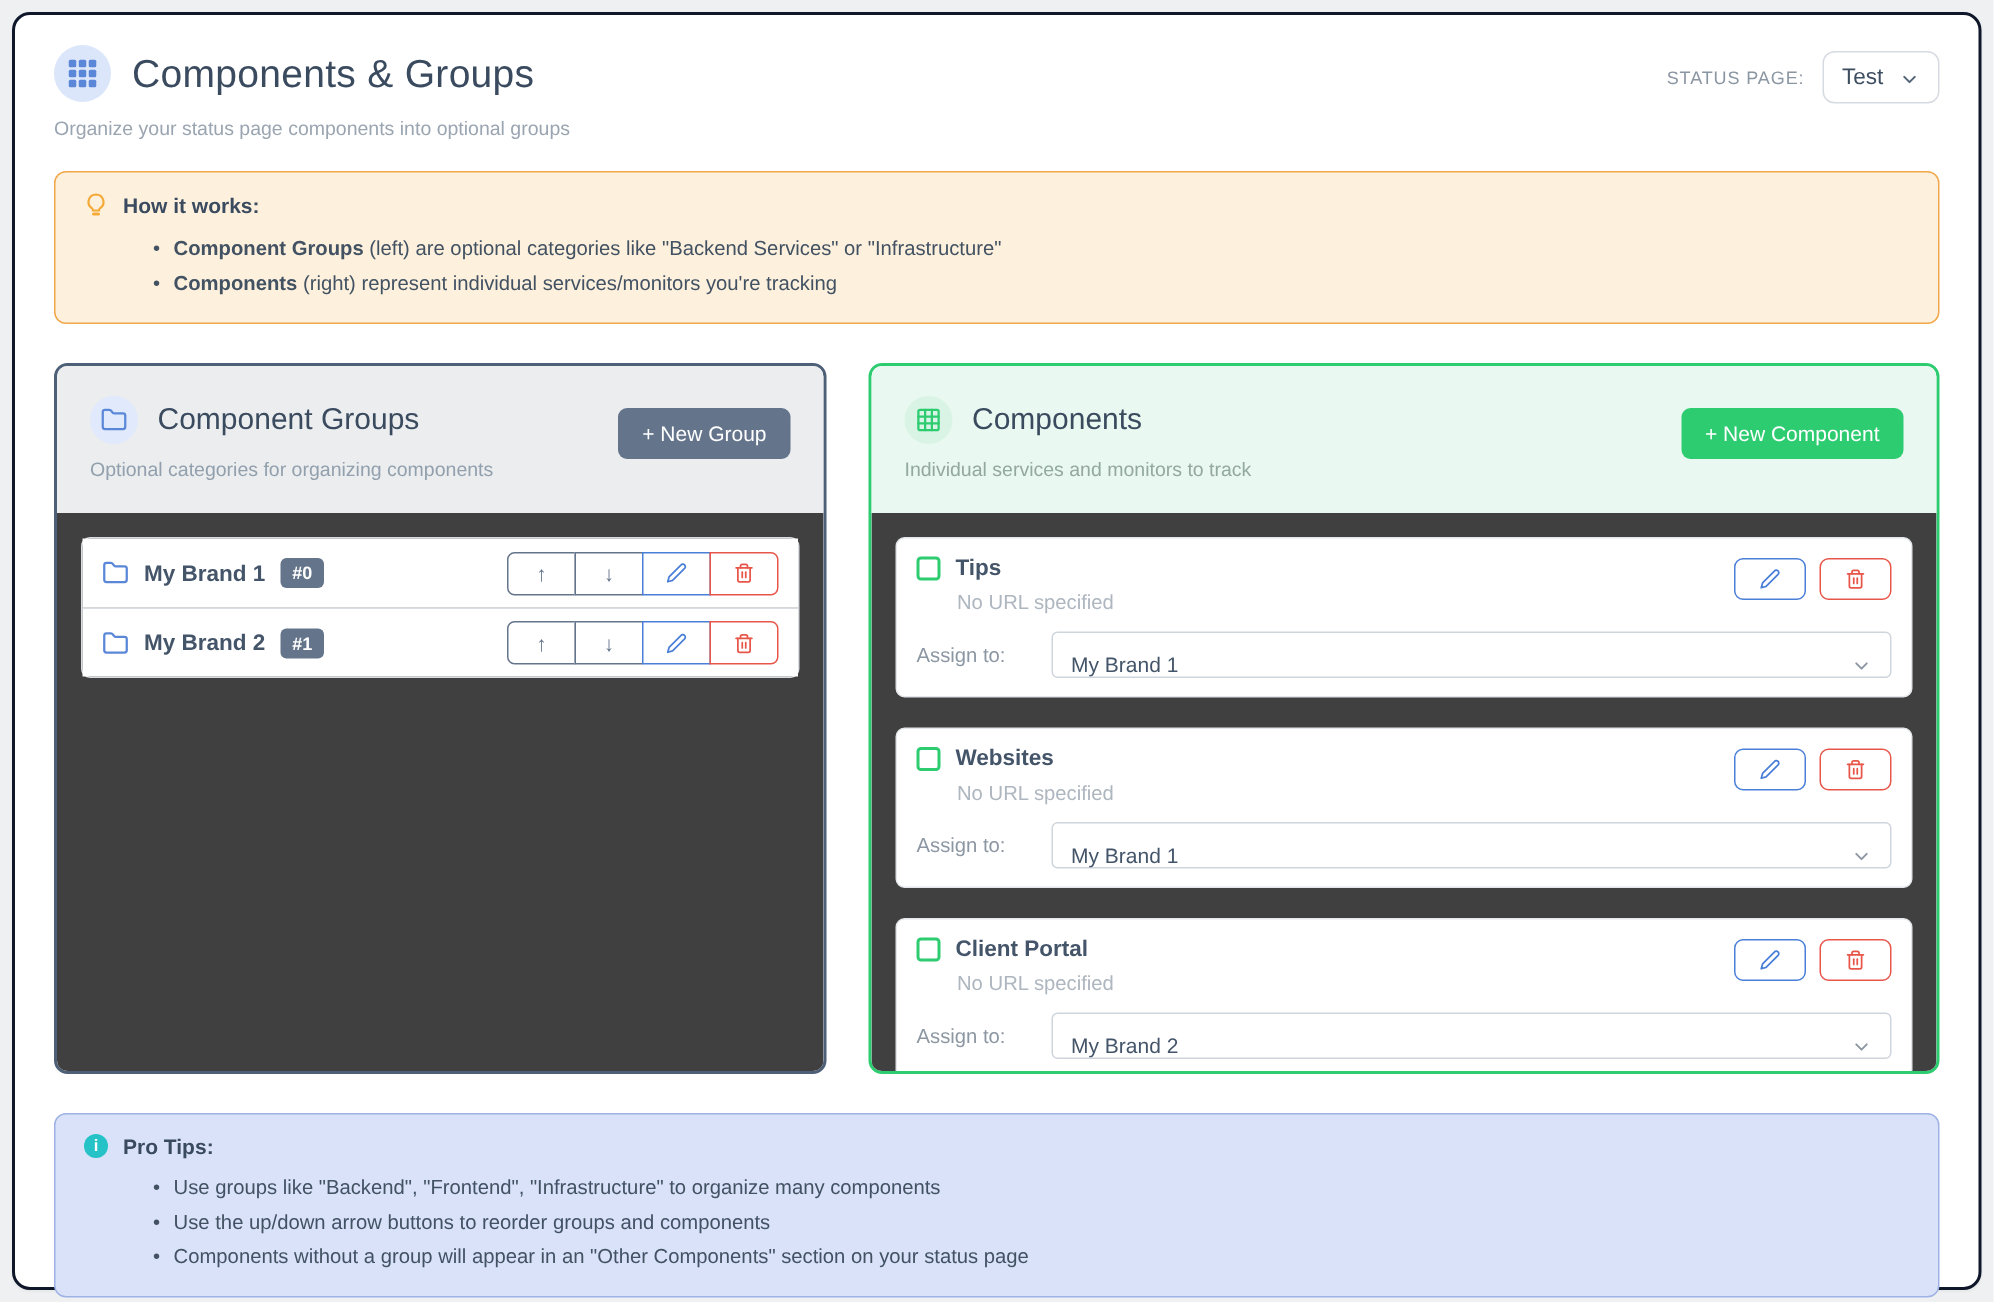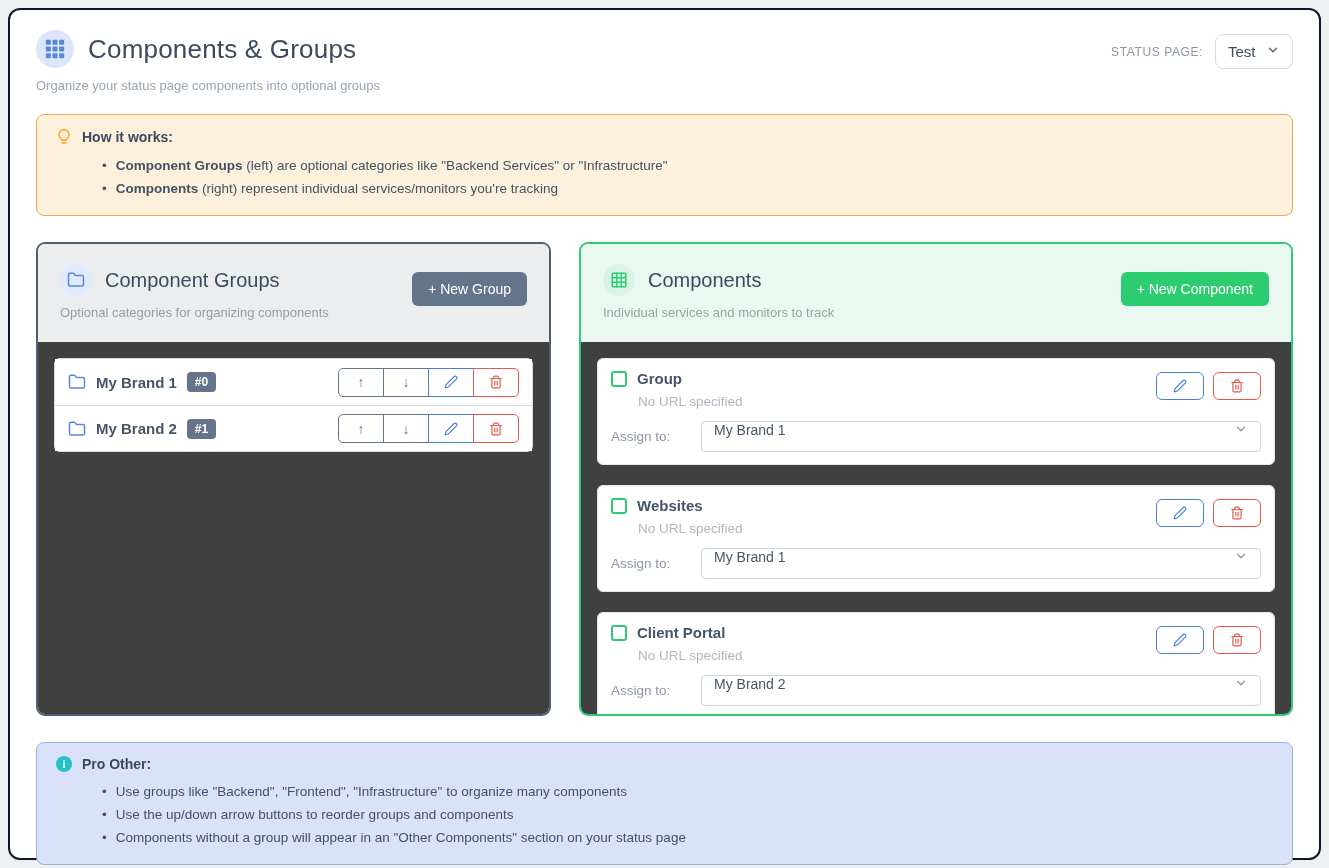--- a/index.html
+++ b/index.html
@@ -24,21 +24,21 @@
   .title-row { display:flex; align-items:center; gap:14px; }
   .app-icon {
     width:38px; height:38px; border-radius:50%;
     background:#dbe6fb; display:flex; align-items:center; justify-content:center;
   }
   h1 { font-size:26px; font-weight:500; color:#3b4b5f; letter-spacing:.2px; }
   .page-subtitle { margin-top:10px; font-size:13px; color:#9aa5b1; }
   .header-right { display:flex; align-items:center; gap:12px; margin-top:4px; }
   .sp-label { font-size:12px; color:#8b96a3; letter-spacing:.6px; }
   .select {
-    display:flex; align-items:flex-start; justify-content:space-between;
+    display:flex; align-items:flex-end; justify-content:space-between;
     background:#fff; border:1px solid #d6dbe1; border-radius:8px;
     font-size:15px; color:#3e4e61; cursor:pointer;
   }
   .status-select { min-width:78px; padding:8px 12px; gap:8px; }
 
   
   .info-box { border-radius:8px; padding:13px 19px 15px; margin-top:21px; }
   .how-box { background:#fdf0dc; border:1px solid #f2a74b; }
   .tips-box { background:#d9e2f8; border:1px solid #9fb2e6; margin-top:26px; }
   .info-title-row { display:flex; align-items:center; gap:10px; }
@@ -286,21 +286,21 @@
         <button class="btn btn-green">+ New Component</button>
       </div>
       <div class="panel-body">
 
 
         <div class="comp-card">
           <div class="comp-top">
             <div>
               <div class="comp-name-row">
                 <span class="comp-check"></span>
-                <span class="comp-name">Group</span>
+                <span class="comp-name">Tips</span>
               </div>
               <div class="comp-url">No URL specified</div>
             </div>
             <div class="comp-actions">
               <button class="ca-edit">
                 <svg width="14" height="14" viewBox="0 0 24 24" fill="none" stroke="#4a7fd8" stroke-width="2" stroke-linecap="round" stroke-linejoin="round">
                     <path d="M17 3a2.85 2.83 0 1 1 4 4L7.5 20.5 2 22l1.5-5.5Z"></path>
                   </svg>
               </button>
               <button class="ca-del">
@@ -405,21 +405,21 @@
           </div>
         </div>
 
       </div>
     </section>
   </div>
 
   <section class="info-box tips-box">
     <div class="info-title-row">
       <span class="info-icon-teal">i</span>
-      <strong class="info-title">Pro Other:</strong>
+      <strong class="info-title">Pro Tips:</strong>
     </div>
     <ul>
       <li><span>Use groups like "Backend", "Frontend", "Infrastructure" to organize many components</span></li>
       <li><span>Use the up/down arrow buttons to reorder groups and components</span></li>
       <li><span>Components without a group will appear in an "Other Components" section on your status page</span></li>
     </ul>
   </section>
 
 </div>
 

